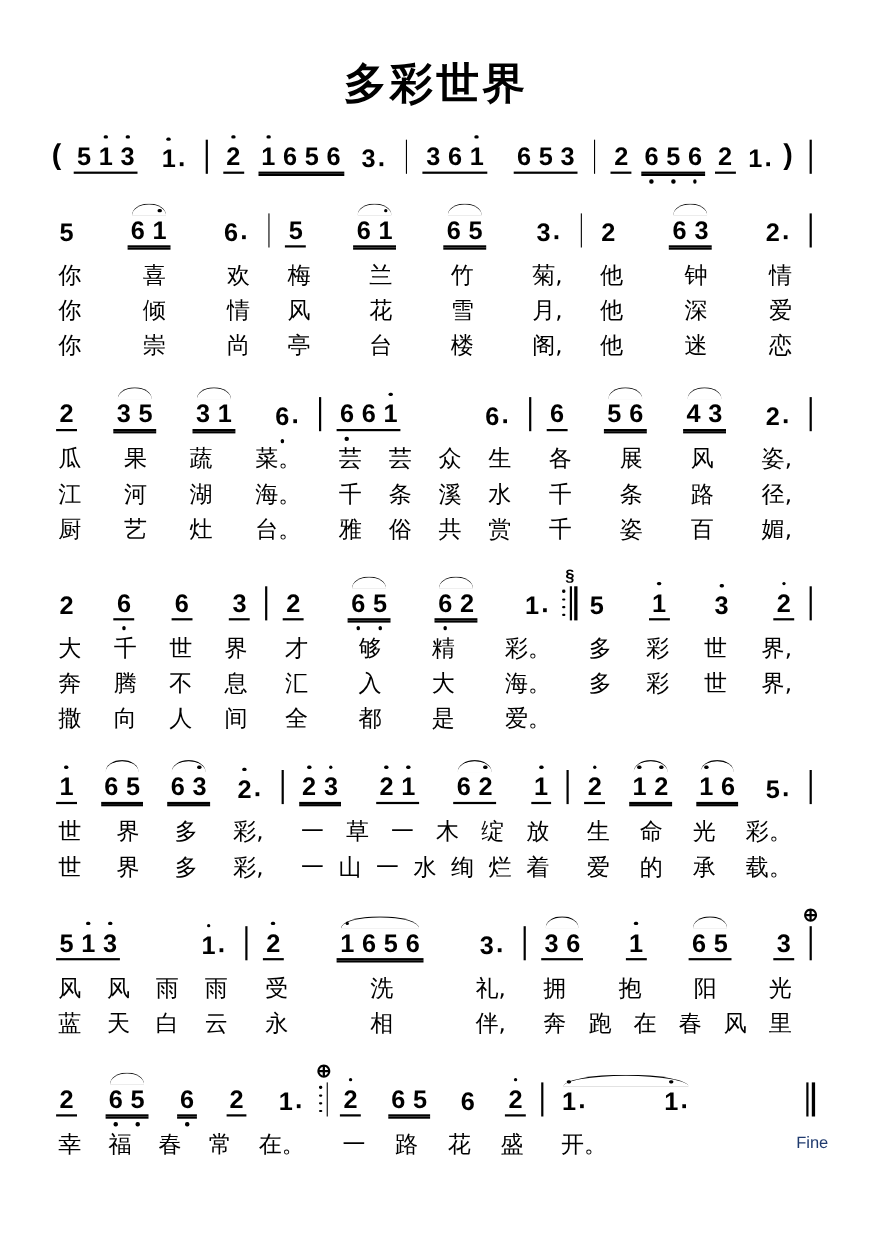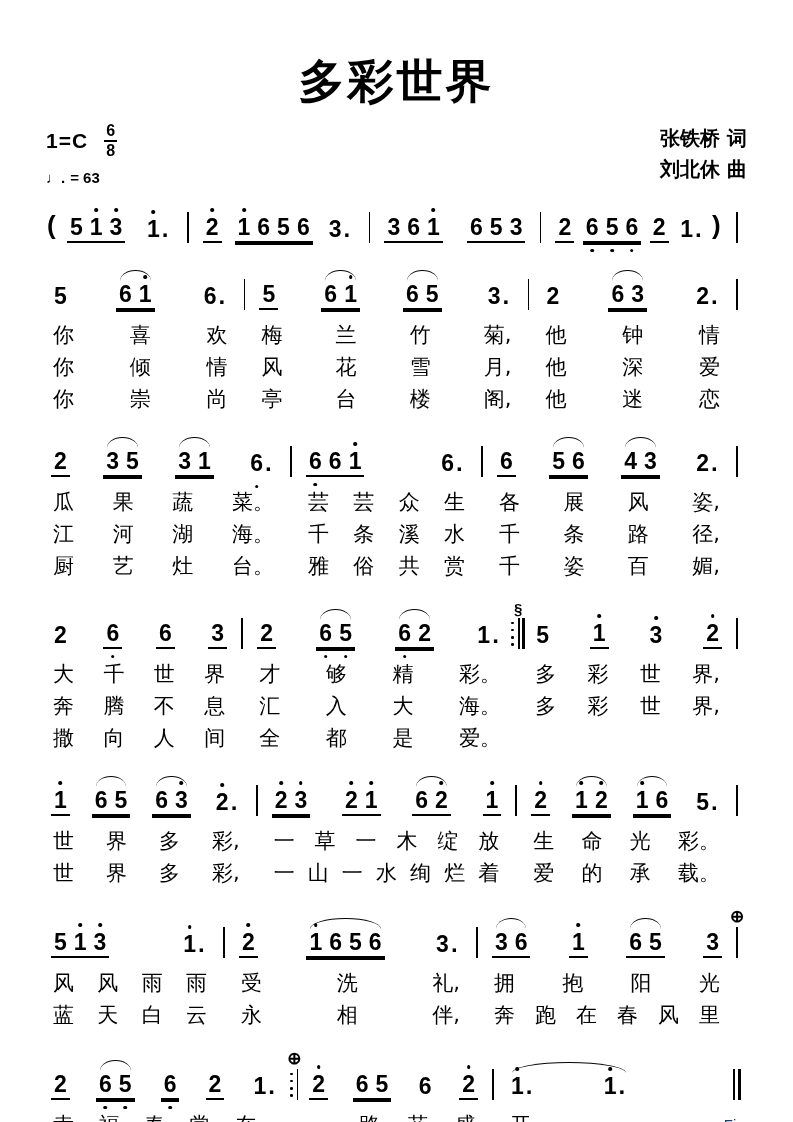--- a/index.html
+++ b/index.html
@@ -1,21 +1,21 @@
 <!DOCTYPE html>
 <html style="--fine: #1f3a6e;"><head>
 <meta charset="utf-8">
 <style>
   html,body{margin:0;padding:0;background:#fff;}
   body{width:793px;height:1122px;overflow:hidden;color:#000;
        font-family:"Liberation Sans", sans-serif;}
   .page{box-sizing:border-box;width:793px;height:1122px;padding:56px 46px 0 46px;background:#fff;}
 
   
-  .title{margin:0 0 16px 0;text-align:center;font-size:46px;font-weight:bold;
+  .title{margin:0 0 16px 0;text-align:center;font-size:39px;font-weight:bold;
          letter-spacing:3px;font-family:"DejaVu Sans", sans-serif;line-height:1.1;}
   .meta{display:flex;justify-content:space-between;align-items:flex-start;margin-bottom:4px;}
   .keyrow{display:flex;align-items:center;gap:16px;font-weight:bold;}
   .key{font-size:21px;letter-spacing:1px;}
   .meter{display:inline-flex;flex-direction:column;align-items:center;line-height:1.02;font-size:16px;font-weight:bold;}
   .mline{width:13px;height:2px;background:#000;margin:1px 0;}
   .temporow{margin-top:10px;display:flex;align-items:center;gap:5px;font-weight:bold;font-size:15px;}
   .tnote{font-size:15px;}
   .meta-right{text-align:right;font-size:20px;font-weight:bold;line-height:31px;
               font-family:"DejaVu Sans", sans-serif;}
@@ -66,40 +66,20 @@
   .syl{white-space:nowrap;}
   .lbl{position:absolute;white-space:nowrap;font-family:"Liberation Sans", sans-serif;}
   .lbl.fine{right:-6px;top:6px;font-size:15px;color:var(--fine,#1f3a6e);}
 </style>
 </head>
 <body>
 
 <div class="page">
   <h1 class="title">多彩世界</h1>
 
-  <div class="meta">
-    <div class="meta-left">
-      <div class="keyrow">
-        <span class="key">1=C</span>
-        <span class="meter">
-          <span class="mt">6</span>
-          <span class="mline"></span>
-          <span class="mb">8</span>
-        </span>
-      </div>
-      <div class="temporow">
-        <span class="tnote">♩.</span>
-        <span class="tval">= 63</span>
-      </div>
-    </div>
-    <div class="meta-right">
-      <div>张铁桥 词</div>
-      <div>刘北休 曲</div>
-    </div>
-  </div>
 
   <div id="score">
       <div class="system">
         <div class="nrow">
           <div class="scell">(</div>
           <div class="ncell">
             <div class="meas">
               <span class="grp u1">
                 <span class="nt">
                   <span class="d">5</span>

